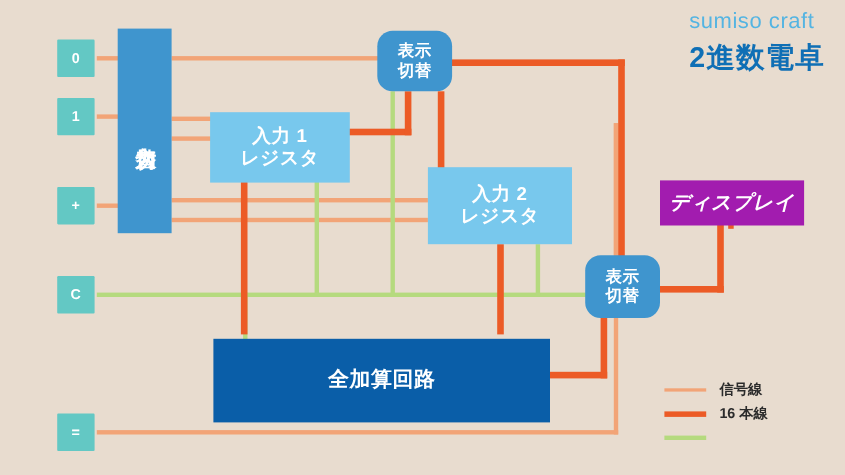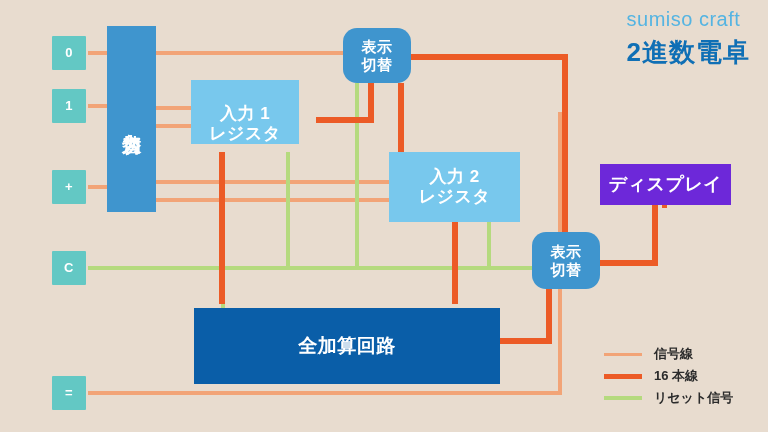--- a/index.html
+++ b/index.html
@@ -15,21 +15,21 @@
   .w-bus{background:#ec5b26;}
   .w-rst{background:#b5da7e;}
   .box{position:absolute;display:flex;flex-direction:column;align-items:center;
        justify-content:center;color:#fff;text-align:center;line-height:1.18;
        font-weight:bold;letter-spacing:.5px;}
   .key{background:#63c8c4;font-size:13px;font-weight:bold;border-radius:1px;}
   .sw-in{background:#3f95ce;font-size:19px;}
   .sw-disp{background:#3f95ce;font-size:15px;border-radius:14px;}
   .reg{background:#78c8ed;font-size:17px;}
   .adder{background:#0a5ea8;font-size:19px;}
-  .display{background:#6d28d9;font-size:18px;}
+  .display{background:#a21caf;font-size:18px;font-style:italic;}
   .brand{position:absolute;right:18px;}
   .brand-top{color:#54b4e2;font-size:20px;letter-spacing:.5px;}
   .brand-main{color:#0f6fb5;font-size:26px;font-weight:bold;letter-spacing:1px;}
   .legend{position:absolute;left:604px;top:343px;}
   .legend-row{display:flex;align-items:center;height:22px;}
   .legend-swatch{width:38px;height:4px;margin-right:12px;}
   .legend-label{color:#2b2b2b;font-size:13px;font-weight:bold;text-align:center;}
   .vtext{writing-mode:vertical-rl;text-orientation:upright;}
 </style>
 </head>
@@ -95,21 +95,21 @@
 
   <div class="box sw-in" style="left:107px;top:26px;width:49px;height:186px;">
     <span class="vtext">入力切替</span>
   </div>
 
   <div class="box sw-disp" style="left:343px;top:28px;width:68px;height:55px;">
     <span style="white-space:pre-line;">表示
 切替</span>
   </div>
 
-  <div class="box reg" style="left:191px;top:80px;width:108px;height:64px;justify-content:flex-end;">
+  <div class="box reg" style="left:191px;top:102px;width:127px;height:64px;">
     <span>入力 1</span>
     <span>レジスタ</span>
   </div>
 
   <div class="box reg" style="left:389px;top:152px;width:131px;height:70px;">
     <span>入力 2</span>
     <span>レジスタ</span>
   </div>
 
   <div class="box sw-disp" style="left:532px;top:232px;width:68px;height:57px;">
@@ -134,17 +134,16 @@
     <div class="legend-row">
       <span class="legend-swatch w-sig" style="height:3px;"></span>
       <span class="legend-label">信号線</span>
     </div>
     <div class="legend-row">
       <span class="legend-swatch w-bus" style="height:5px;"></span>
       <span class="legend-label">16 本線</span>
     </div>
     <div class="legend-row">
       <span class="legend-swatch w-rst" style="height:4px;"></span>
-      <span class="legend-label">リセット信号</span>
     </div>
   </div>
 
 </div>
 
 </body></html>

